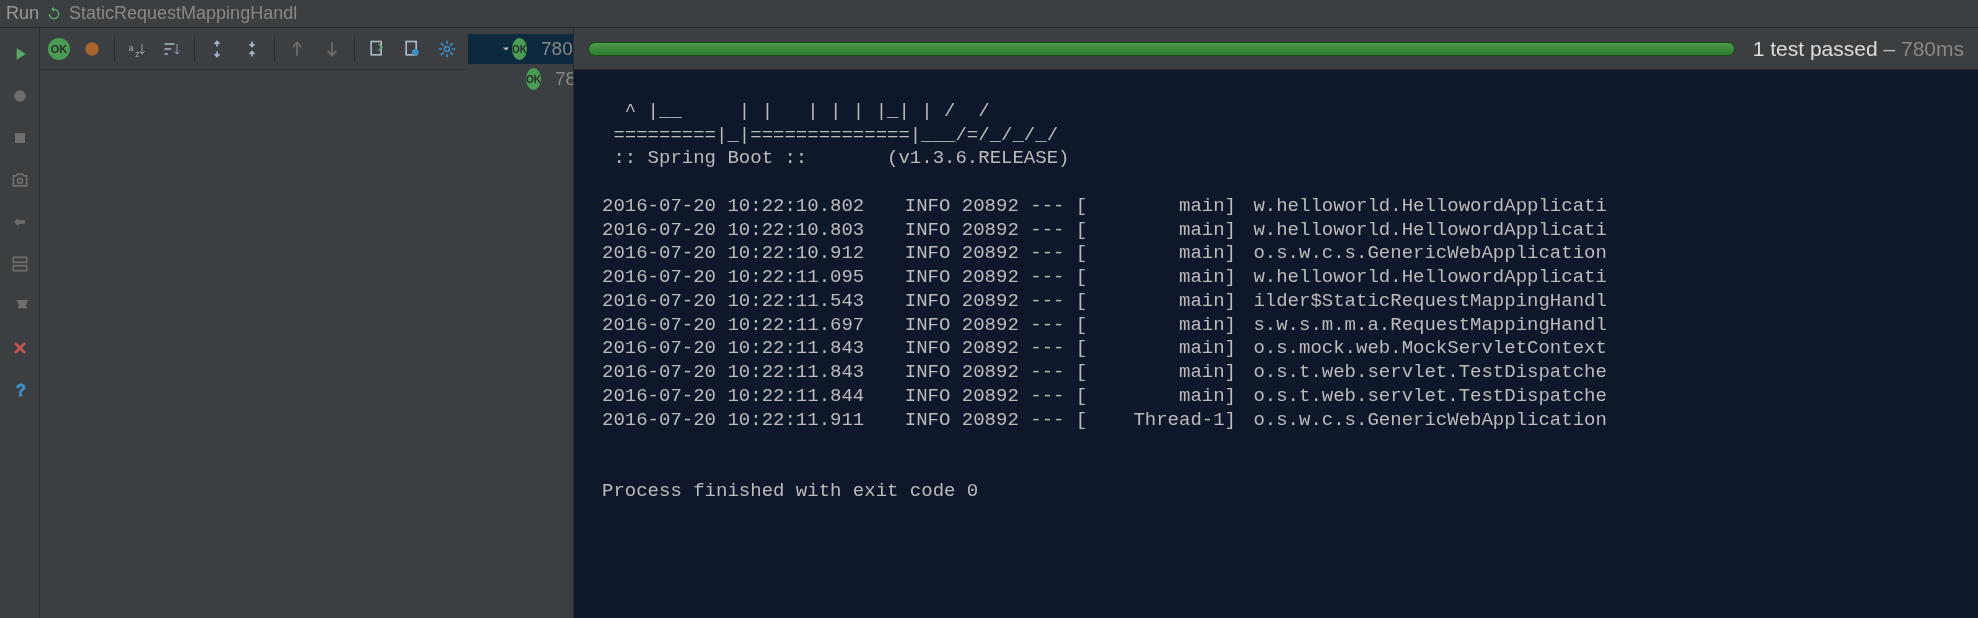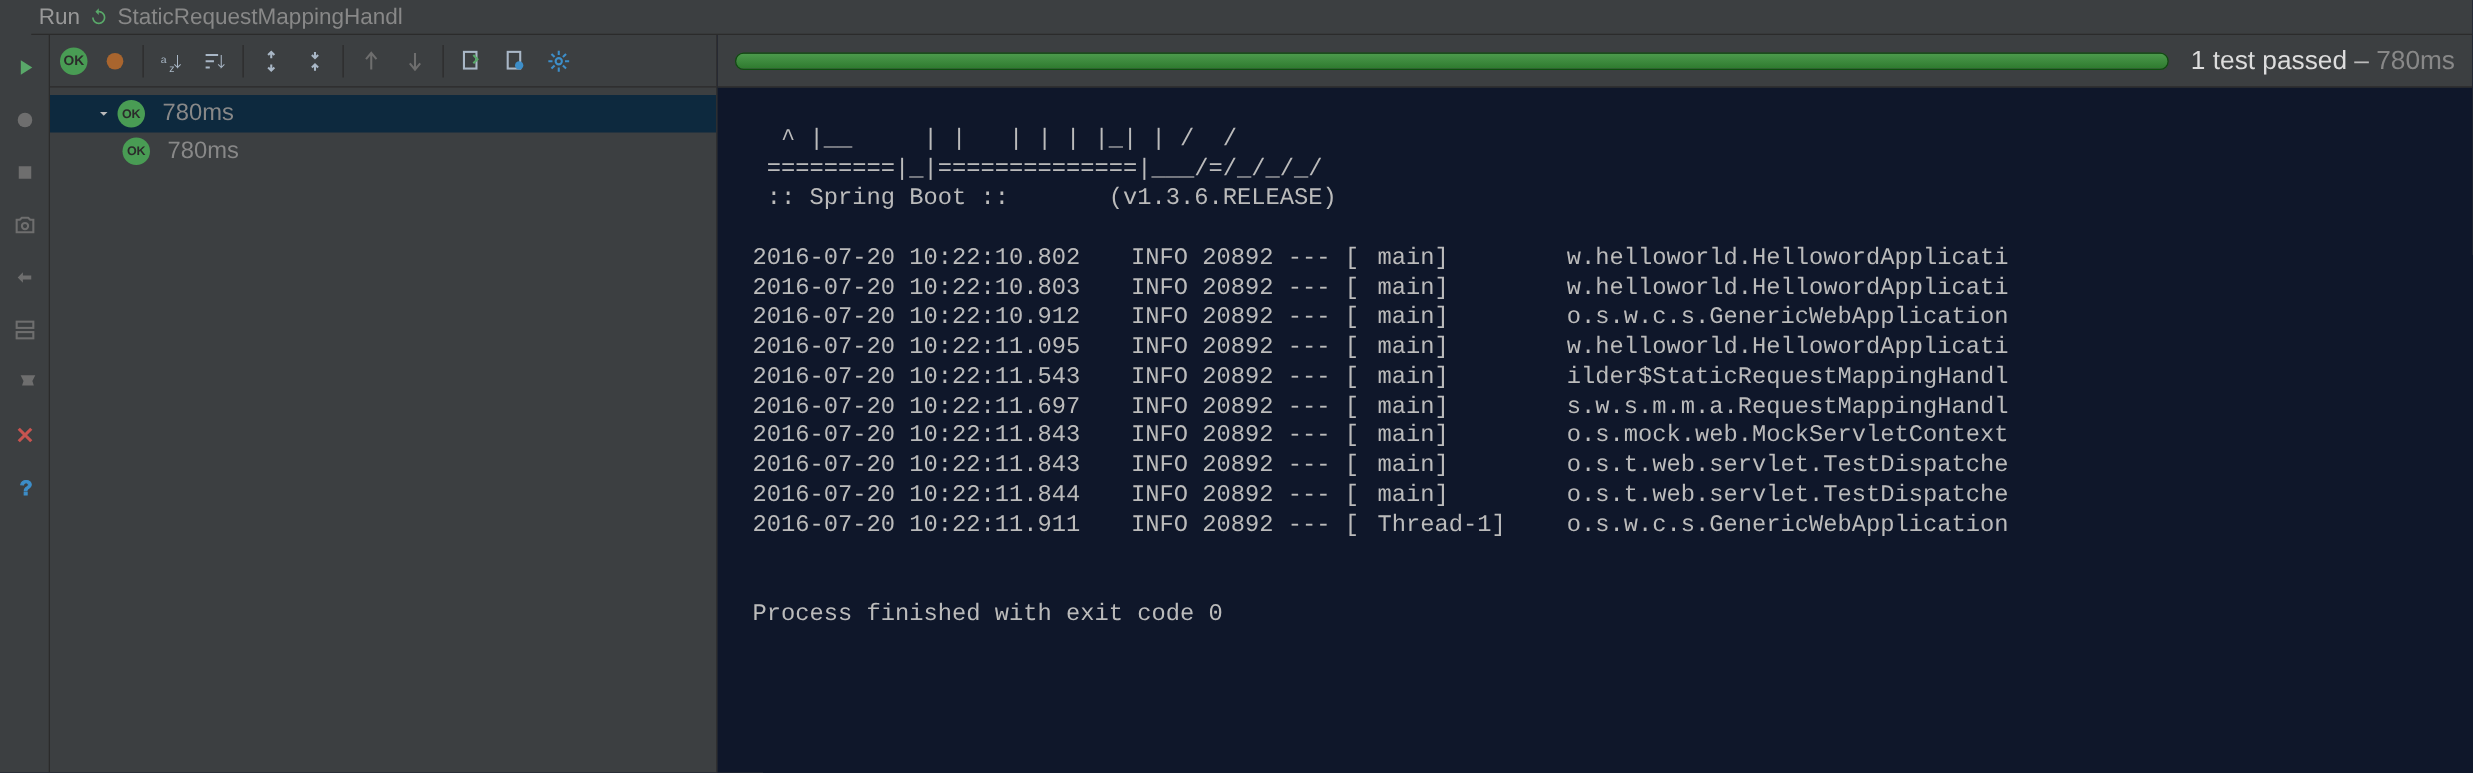--- a/index.html
+++ b/index.html
@@ -13,21 +13,20 @@
     font-size: 18px;
   }
   .top-bar {
     height: 28px;
     display: flex;
     align-items: center;
     padding-left: 6px;
     color: #888;
     border-bottom: 1px solid #2b2b2b;
     gap: 6px;
-    margin-left: 25px;
   }
   .top-bar .run-label { color: #999; font-size: 18px; }
   .top-bar .icon-rerun {
     width: 18px; height: 18px;
     display: inline-flex; align-items: center; justify-content: center;
   }
   .main {
     display: flex;
     height: calc(100% - 28px);
   }
@@ -51,21 +50,21 @@
   .gutter .gicon.stop svg { fill: #6e6e6e; }
   .gutter .gicon.close svg { fill: #c75450; }
   .gutter .gicon.pin svg { fill: #6e6e6e; }
   .gutter .gicon.help svg { fill: #3d8ec9; stroke: #3d8ec9; }
   .gutter .gicon svg { width: 20px; height: 20px; fill: #6e6e6e; }
 
   .tree-area {
     width: 534px;
     background: #3c3f41;
     display: flex;
-    flex-direction: column;
+    flex-direction: row;
     border-right: 1px solid #2b2b2b;
   }
   .toolbar {
     height: 42px;
     display: flex;
     align-items: center;
     padding: 0 8px;
     gap: 9px;
     border-bottom: 1px solid #2b2b2b;
   }
@@ -161,21 +160,21 @@
     font-family: Liberation Mono, monospace;
     font-size: 19px;
     line-height: 1.25;
     color: #bbbbbb;
     padding: 6px 28px;
     white-space: pre;
   }
   .console .log-line { display: flex; }
   .console .log-line .ts { width: 280px; }
   .console .log-line .lvl { width: 220px; }
-  .console .log-line .thread { width: 140px; text-align: left; padding-right: 6px; }
+  .console .log-line .thread { width: 140px; text-align: right; padding-right: 6px; }
   .console .log-line .msg { flex: 1; overflow: hidden; }
 </style>
 </head>
 <body>
 
 <div class="top-bar">
   <span class="run-label">Run</span>
   <span class="icon-rerun">
     <svg viewBox="0 0 24 24" width="16" height="16">
         <path fill="#59a869" d="M12 4V1L8 5l4 4V6c3.3 0 6 2.7 6 6s-2.7 6-6 6-6-2.7-6-6H4c0 4.4 3.6 8 8 8s8-3.6 8-8-3.6-8-8-8z"></path>

